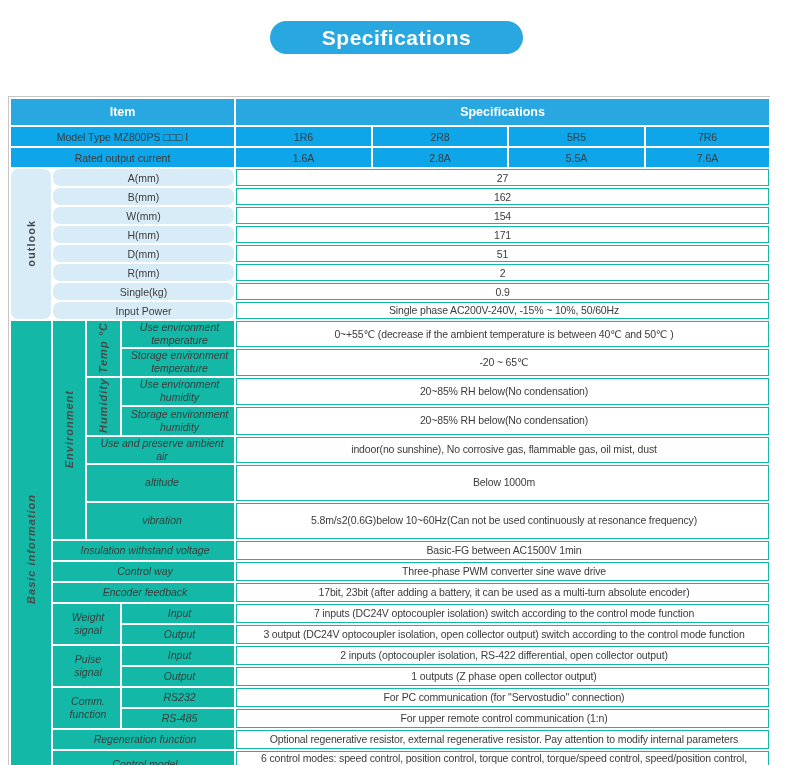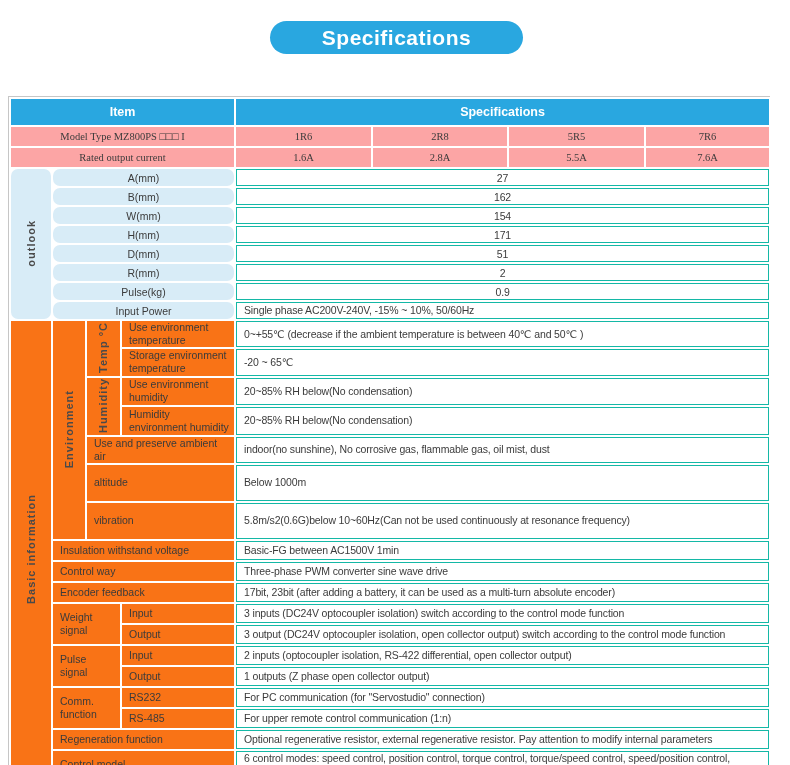--- a/index.html
+++ b/index.html
@@ -32,30 +32,30 @@
     table-layout: fixed;
     border-collapse: separate;
     border-spacing: 2px;
     background: #ffffff;
   }
   td, th { font-size: 10.5px; font-weight: normal; vertical-align: middle; overflow: hidden; }
   th.head {
     background: #29a7e0; color: #ffffff;
     font-size: 12.5px; font-weight: bold; text-align: center;
   }
-  .bg-gray { background: #fca5a5; font-family: Liberation Serif, serif; }
+  .bg-gray { background: #0ea5e9; }
   .bg-blue { background: #d8ecf7; border-radius: 7px; }
-  .bg-lav  { background: #f97316; }
+  .bg-lav  { background: #14b8a6; font-style: italic; }
   .cell-white {
     background: #ffffff;
     border: 1px solid #14b8a6;
     letter-spacing: -0.15px;
   }
   .c { text-align: center; }
-  .l { text-align: left; padding-left: 7px; padding-right: 4px; line-height: 1.25; }
+  .l { text-align: center; padding-left: 7px; padding-right: 4px; line-height: 1.25; }
   .vcell { text-align: center; vertical-align: middle; }
   .vert {
     writing-mode: vertical-rl;
     transform: rotate(180deg);
     display: inline-block;
     font-weight: bold;
     color: #4a4a4a;
     letter-spacing: 1px;
     font-size: 11px;
     line-height: 1;
@@ -132,21 +132,21 @@
   </tr>
   <tr class="h17">
     <td class="bg-blue c" colspan="3">D(mm)</td>
     <td class="cell-white c" colspan="4">51</td>
   </tr>
   <tr class="h17">
     <td class="bg-blue c" colspan="3">R(mm)</td>
     <td class="cell-white c" colspan="4">2</td>
   </tr>
   <tr class="h17">
-    <td class="bg-blue c" colspan="3">Pulse(kg)</td>
+    <td class="bg-blue c" colspan="3">Single(kg)</td>
     <td class="cell-white c" colspan="4">0.9</td>
   </tr>
   <tr class="h17">
     <td class="bg-blue c" colspan="3">Input Power</td>
     <td class="cell-white l" colspan="4">Single phase AC200V-240V,  -15% ~ 10%,  50/60Hz</td>
   </tr>
 
   <tr class="h25">
     <td class="bg-lav vcell" rowspan="18">
       <span class="vert">Basic information</span>
@@ -165,21 +165,21 @@
     <td class="cell-white l" colspan="4">-20 ~ 65℃</td>
   </tr>
   <tr class="h25">
     <td class="bg-lav vcell" rowspan="2">
       <span class="vert">Humidity</span>
     </td>
     <td class="bg-lav l">Use environment humidity</td>
     <td class="cell-white l" colspan="4">20~85% RH below(No condensation)</td>
   </tr>
   <tr class="h25">
-    <td class="bg-lav l">Humidity environment humidity</td>
+    <td class="bg-lav l">Storage environment humidity</td>
     <td class="cell-white l" colspan="4">20~85% RH below(No condensation)</td>
   </tr>
   <tr class="h25">
     <td class="bg-lav l" colspan="2">Use and preserve ambient air</td>
     <td class="cell-white l" colspan="4">indoor(no sunshine), No corrosive gas, flammable gas, oil mist, dust</td>
   </tr>
   <tr class="h20">
     <td class="bg-lav l" colspan="2">altitude</td>
     <td class="cell-white l" colspan="4">Below 1000m</td>
   </tr>
@@ -199,21 +199,21 @@
   <tr class="h19">
     <td class="bg-lav l" colspan="3">Encoder feedback</td>
     <td class="cell-white l" colspan="4">17bit, 23bit  (after adding a battery, it can be used as a multi-turn absolute encoder)</td>
   </tr>
 
   <tr class="h19">
     <td class="bg-lav l" colspan="2" rowspan="2">
       <span class="grp">Weight signal</span>
     </td>
     <td class="bg-lav l">Input</td>
-    <td class="cell-white l" colspan="4">3 inputs (DC24V optocoupler isolation) switch according to the control mode function</td>
+    <td class="cell-white l" colspan="4">7 inputs (DC24V optocoupler isolation) switch according to the control mode function</td>
   </tr>
   <tr class="h19">
     <td class="bg-lav l">Output</td>
     <td class="cell-white l" colspan="4">3 output (DC24V optocoupler isolation, open collector output) switch according to the control mode function</td>
   </tr>
 
   <tr class="h19">
     <td class="bg-lav l" colspan="2" rowspan="2">
       <span class="grp">Pulse signal</span>
     </td>

